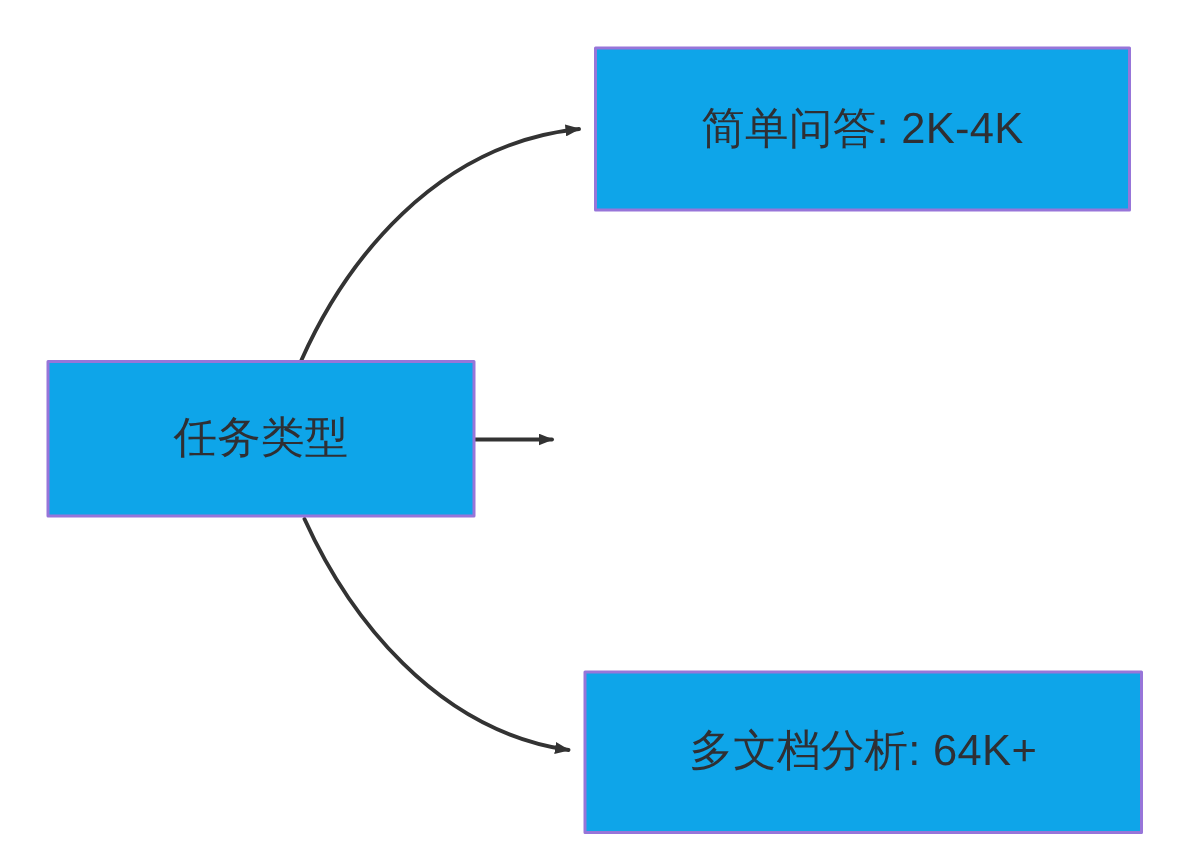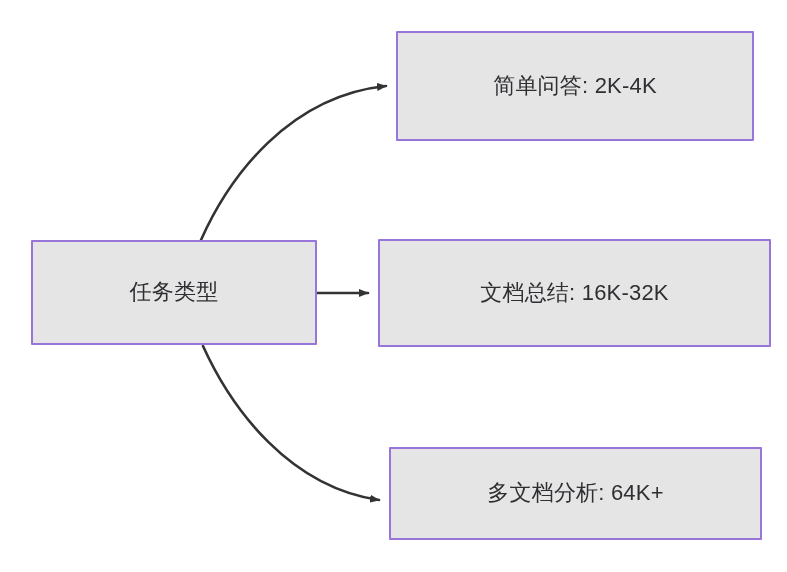--- a/index.html
+++ b/index.html
@@ -22,40 +22,40 @@
   #edge-layer {
     position: absolute;
     left: 0;
     top: 0;
     width: 787px;
     height: 572px;
   }
   .node {
     position: absolute;
     box-sizing: border-box;
-    background: #e5e5e5;
+    background: #0ea5e9;
     border: 2px solid #9775d9;
     border-radius: 1px;
     display: flex;
     align-items: center;
     justify-content: center;
     color: #2f2f33;
-    font-size: 22px;
+    font-size: 29px;
     line-height: 1.2;
     letter-spacing: 0.2px;
     white-space: nowrap;
   }
   .node-label {
     display: block;
     padding: 0 4px;
   }
   #node-root       { left: 31px;  top: 240px; width: 286px; height: 105px; }
   #node-simple-qa  { left: 396px; top: 31px;  width: 358px; height: 110px; }
   #node-doc-sum    { left: 378px; top: 239px; width: 393px; height: 108px; }
-  #node-multi-doc  { left: 389px; top: 447px; width: 373px; height: 93px; }
+  #node-multi-doc  { left: 389px; top: 447px; width: 373px; height: 109px; }
 </style>
 </head>
 <body>
 
 <div id="diagram-root">
 
   <svg id="edge-layer" viewBox="0 0 787 572" width="787" height="572" xmlns="http://www.w3.org/2000/svg">
     <defs>
       <marker id="arrowhead" markerWidth="10" markerHeight="8" refX="9" refY="4" orient="auto" markerUnits="userSpaceOnUse">
         <path d="M0,0 L10,4 L0,8 Z" fill="#333333"></path>
@@ -70,21 +70,18 @@
   </svg>
 
   <div class="node" id="node-root">
     <span class="node-label">任务类型</span>
   </div>
 
   <div class="node" id="node-simple-qa">
     <span class="node-label">简单问答: 2K-4K</span>
   </div>
 
-  <div class="node" id="node-doc-sum">
-    <span class="node-label">文档总结: 16K-32K</span>
-  </div>
 
   <div class="node" id="node-multi-doc">
     <span class="node-label">多文档分析: 64K+</span>
   </div>
 
 </div>
 
 </body></html>

